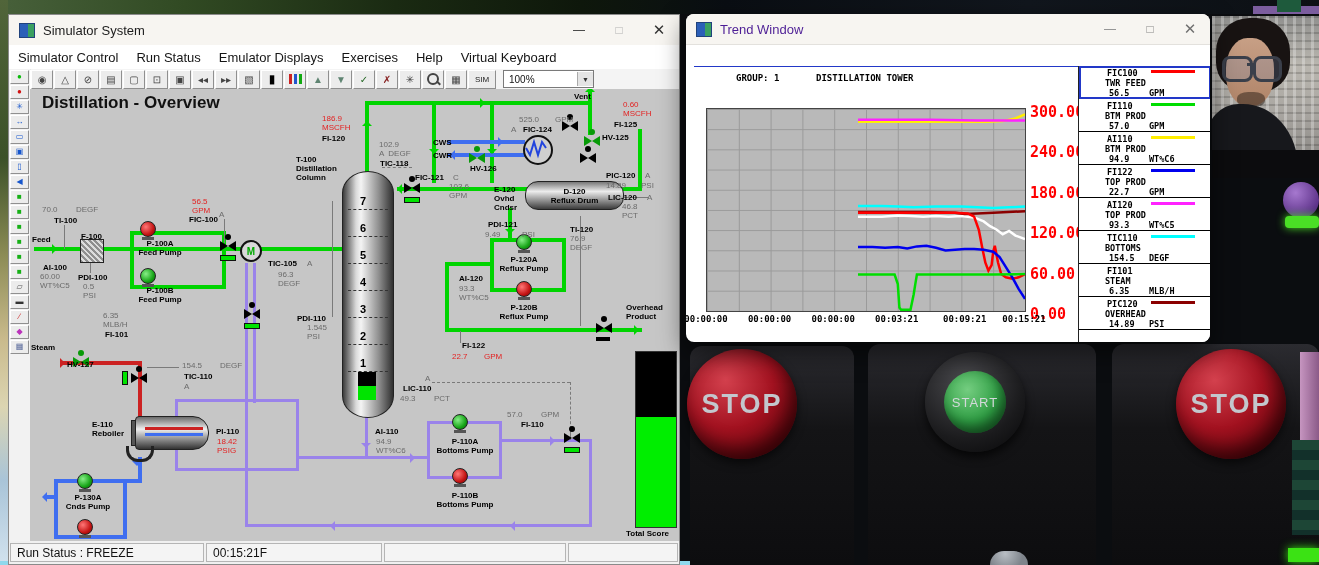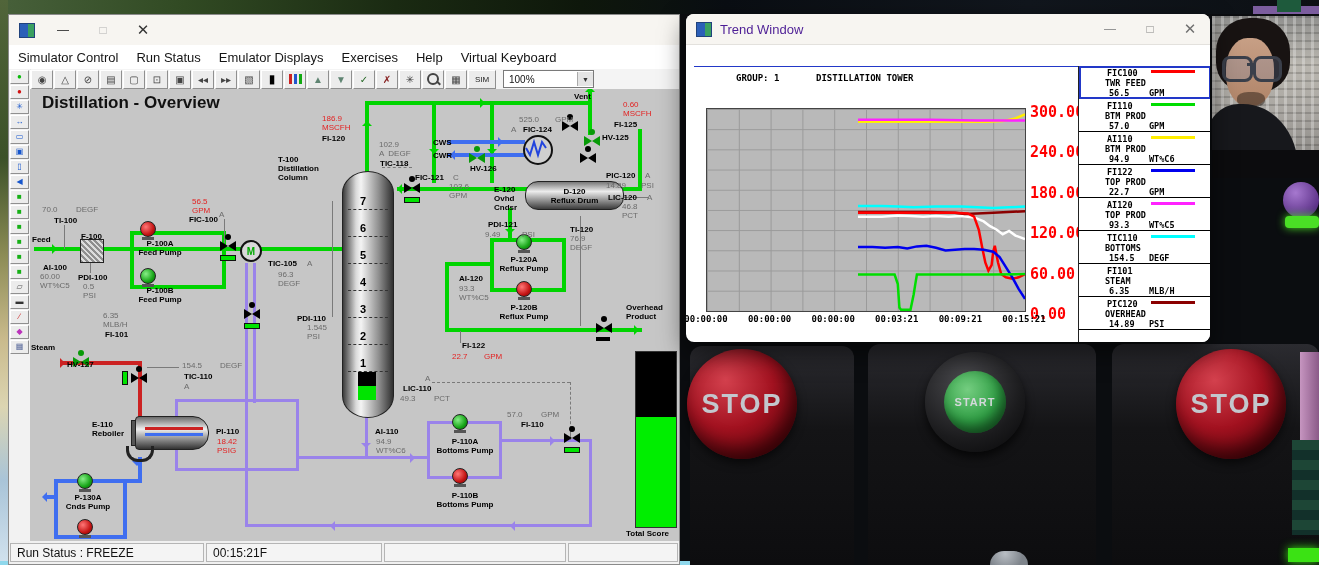--- a/index.html
+++ b/index.html
@@ -14,21 +14,21 @@
   #cyanstrip{left:0;top:561px;width:690px;height:4px;background:#8fd8ec;}
   .panelcol{background:linear-gradient(180deg,#2b2b30,#141416 38%,#0d0d0f);border-radius:12px 12px 0 0;}
   .btn3d{border-radius:50%;display:flex;align-items:center;justify-content:center;}
   .stopbtn{background:radial-gradient(circle at 35% 28%,#d4414e,#a31220 45%,#70060f 78%,#4e040b);
     box-shadow:inset -6px -10px 18px rgba(0,0,0,.55),0 4px 10px rgba(0,0,0,.6);
     color:#c3c7cd;font-weight:bold;font-size:27px;letter-spacing:2px;}
   .bezel{background:radial-gradient(circle at 40% 30%,#4a4a4e,#1b1b1d 62%,#060607);
     border-radius:50%;box-shadow:0 5px 10px rgba(0,0,0,.7);}
   .startbtn{background:radial-gradient(circle at 38% 30%,#74cd80,#2f9e44 55%,#1b7a2f 88%);
     box-shadow:inset -4px -7px 12px rgba(0,0,0,.45);
-    color:#d3d8da;font-weight:bold;font-size:11px;letter-spacing:1px;}
+    color:#d3d8da;font-weight:normal;font-size:13px;letter-spacing:1px;}
   
   #webcam{left:1212px;top:16px;width:107px;height:162px;overflow:hidden;
     background:linear-gradient(180deg,#90908e,#b9b6af 30%,#a9a6a1 60%,#7e7c79);}
   #webcam .bldg{position:absolute;inset:0;
     background:repeating-linear-gradient(90deg,rgba(255,255,255,.28) 0 3px,rgba(0,0,0,0) 3px 9px),
                repeating-linear-gradient(180deg,rgba(0,0,0,.16) 0 2px,rgba(0,0,0,0) 2px 8px);}
   
   .win{position:absolute;background:#fff;}
   .titlebar{position:absolute;left:0;top:0;right:0;height:30px;display:flex;align-items:center;
     background:#f7f5f1;border-bottom:1px solid #e3e1dd;}
@@ -191,20 +191,21 @@
 <div class="abs" style="left:1277px;top:0;width:24px;height:12px;background:#1e5a3c;"></div>
 <div class="abs" style="left:1283px;top:182px;width:36px;height:36px;border-radius:50%;background:radial-gradient(circle at 35% 30%,#a678cf,#5a2f86 75%);"></div>
 <div class="abs" style="left:1285px;top:216px;width:34px;height:12px;border-radius:4px;background:#4adf25;box-shadow:0 0 8px #4adf25;"></div>
 <div class="abs" style="left:1300px;top:352px;width:19px;height:130px;background:linear-gradient(90deg,#c695c0,#8b5a88);"></div>
 <div class="abs" style="left:1292px;top:440px;width:27px;height:95px;background:repeating-linear-gradient(180deg,#1d4636 0 10px,#12302a 10px 20px);"></div>
 <div class="abs" style="left:1288px;top:548px;width:31px;height:14px;background:#3be214;box-shadow:0 0 10px #3be214;"></div>
 
 <div class="win" id="simwin">
   <div class="titlebar">
     <span class="appicon"></span>
+    <span class="wtitle">Simulator System</span>
     <span class="wctl">—</span>
     <span class="wctl" style="color:#b5b5b5;">□</span>
     <span class="wctl" style="font-size:15px;">✕</span>
   </div>
   <div class="menubar" id="simmenu">
     <span class="menuitem">Simulator Control</span>
     <span class="menuitem">Run Status</span>
     <span class="menuitem">Emulator Displays</span>
     <span class="menuitem">Exercises</span>
     <span class="menuitem">Help</span>
@@ -465,21 +466,21 @@
     <div class="gbar" style="left:214px;top:234px;"></div>
 
     <div id="scorebar">
         <div id="scoregreen"></div>
       </div>
     <div id="scorelabel">Total Score</div>
     <div id="dlabels">
         <div class="dlb lr" style="left: 292px; top: 25px;">186.9
 MSCFH</div>
         <div class="dlb lb" style="left: 292px; top: 45px;">FI-120</div>
-        <div class="dlb lb" style="left: 248px; top: 66px;">T-100
+        <div class="dlb lb" style="left: 266px; top: 66px;">T-100
 Distillation
 Column</div>
         <div class="dlb lb" style="left: 544px; top: 3px;">Vent</div>
         <div class="dlb lr" style="left: 593px; top: 11px;">0.60
 MSCFH</div>
         <div class="dlb lb" style="left: 584px; top: 31px;">FI-125</div>
         <div class="dlb lb" style="left: 572px; top: 44px;">HV-125</div>
         <div class="dlb lg" style="left: 489px; top: 26px;">525.0</div>
         <div class="dlb lg" style="left: 525px; top: 26px;">GPM</div>
         <div class="dlb lg" style="left: 481px; top: 36px;">A</div>
@@ -619,21 +620,21 @@
       <div class="ytick monob" style="top: 169.8px;">180.00</div>
       <div class="ytick monob" style="top: 210.2px;">120.00</div>
       <div class="ytick monob" style="top: 250.6px;">60.00</div>
       <div class="ytick monob" style="top: 291px;">0.00</div>
     </div>
   <div id="xticks">
       <div class="xtick monob" style="left: -6px;">00:00:00</div>
       <div class="xtick monob" style="left: 57.6px;">00:00:00</div>
       <div class="xtick monob" style="left: 121.2px;">00:00:00</div>
       <div class="xtick monob" style="left: 184.8px;">00:03:21</div>
-      <div class="xtick monob" style="left: 248.4px;">00:09:21</div>
+      <div class="xtick monob" style="left: 248.4px; text-align: right;">00:09:21</div>
       <div class="xtick monob" style="left: 312px;">00:15:21</div>
     </div>
   <div id="legend">
       <div class="trow monob sel">
         <div class="ttag">FIC100</div>
         <div class="tdesc">TWR FEED</div>
         <div class="tval">56.5</div>
         <div class="tunit">GPM</div>
         <div class="tsw" style="background: rgb(255, 0, 0);"></div>
       </div>

